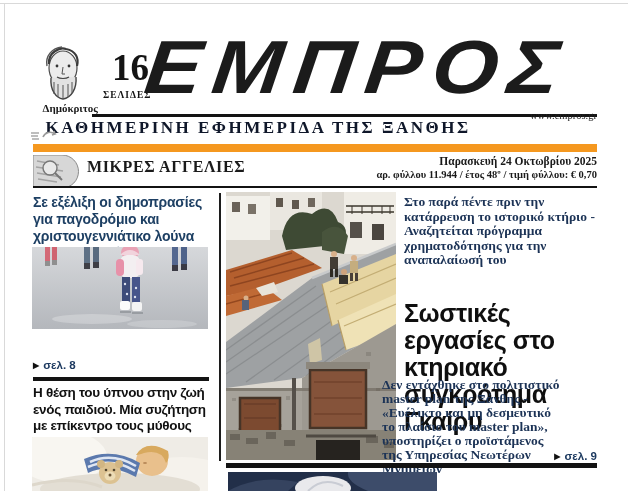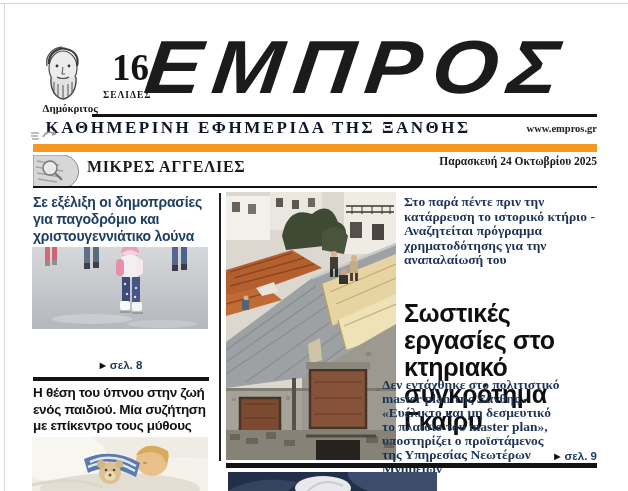--- a/index.html
+++ b/index.html
@@ -15,22 +15,22 @@
     font-family:"Liberation Serif", serif; font-weight:bold; font-size:11px; color:#1a1a1a; }
   .pages-block { position:absolute; left:103px; top:48px; width:46px; text-align:right; }
   .pages-count { font-family:"Liberation Serif", serif; font-weight:bold; font-size:37px; line-height:40px; color:#141414; }
   .pages-label { font-family:"Liberation Serif", serif; font-weight:bold; font-size:9.5px; letter-spacing:1px; color:#141414; margin-top:2px; }
   .paper-title { position:absolute; left:150px; top:30px; font-weight:bold; font-style:italic;
     font-size:80px; line-height:80px; letter-spacing:10px; color:#1b1b1b; white-space:nowrap;
     transform:scaleX(1.06) scaleY(0.94) skewX(-6deg); transform-origin:left top; }
   .masthead-rule { position:absolute; left:92px; top:114px; width:505px; height:2.5px; background:#131313; }
   .paper-subtitle { position:absolute; left:23px; top:118px; width:470px; text-align:center;
     font-family:"Liberation Serif", serif; font-weight:bold; font-size:17px; letter-spacing:2.5px; color:#0f172a; }
-  .website { position:absolute; right:31px; top:123px; font-family:"Liberation Serif", serif;
-    font-weight:bold; font-size:10.5px; color:#222; }
+  .website { position:absolute; right:31px; top:110px; font-family:"Liberation Serif", serif;
+    font-weight:normal; font-size:10.5px; color:#222; }
   .deco-mark { position:absolute; left:30px; top:129px; width:28px; height:13px; }
   .orange-bar { position:absolute; left:33px; top:144px; width:564px; height:8px; }
 
   
   .classifieds-thumb { position:absolute; left:33px; top:155px; width:47px; height:33px; }
   .classifieds-text { position:absolute; left:87px; top:160px; font-family:"Liberation Serif", serif;
     font-weight:bold; font-size:16px; line-height:14.5px; letter-spacing:0.6px; color:#1a1a1a; }
   .issue-info { position:absolute; right:31px; top:154px; text-align:right;
     font-family:"Liberation Serif", serif; font-weight:bold; color:#1a1a1a; }
   .issue-date { font-size:11.5px; line-height:14px; }
@@ -40,21 +40,21 @@
   
   .col-divider { position:absolute; left:219px; top:193px; width:1.5px; height:268px; background:#1c1c1c; }
 
   .hl-navy { position:absolute; left:33px; top:194px; width:178px; font-weight:bold; font-size:14px;
     line-height:17px; letter-spacing:-0.2px; color:#1d3f63; }
   .photo-ice { position:absolute; left:32px; top:247px; width:176px; height:82px; }
   .ice-caption { position:absolute; left:33px; top:334px; width:176px; font-weight:bold;
     font-size:11.5px; line-height:13.5px; color:#222; }
   .pageref { position:absolute; font-weight:bold; font-size:11.5px; color:#1d3a60; }
   .pageref .arrow { color:#111; font-size:8px; margin-right:4px; vertical-align:1px; }
-  .pageref-8 { left:33px; top:359px; width:176px; text-align:center; }
+  .pageref-8 { left:33px; top:359px; width:176px; text-align:left; }
   .thick-rule-left { position:absolute; left:33px; top:377px; width:176px; height:3.5px; background:#131313; }
   .hl-black { position:absolute; left:33px; top:385px; width:178px; font-weight:bold; font-size:13.5px;
     line-height:16.5px; letter-spacing:-0.3px; color:#111; }
   .photo-sleep { position:absolute; left:32px; top:437px; width:176px; height:54px; }
 
   .photo-gehry { position:absolute; left:226px; top:192px; width:170px; height:268px; }
   .bottom-bar { position:absolute; left:226px; top:463px; width:371px; height:4.5px; background:#131313; }
   .photo-teaser { position:absolute; left:228px; top:472px; width:209px; height:19px; }
 
   .kicker { position:absolute; left:404px; top:195px; width:192px; font-family:"Liberation Serif", serif;
@@ -113,20 +113,21 @@
       <path d="M4,6 L26,10 M3,12 L30,16 M4,18 L28,22 M5,24 L24,27" stroke="#a3a3a3" stroke-width="1.4"></path>
       <circle cx="17" cy="13" r="7" fill="#e9e9e9" stroke="#777" stroke-width="1.4"></circle>
       <path d="M22,18 L29,25" stroke="#777" stroke-width="2"></path>
     </svg>
   </div>
   <div class="classifieds-text">
     <div>ΜΙΚΡΕΣ ΑΓΓΕΛΙΕΣ</div>
   </div>
   <div class="issue-info">
     <div class="issue-date">Παρασκευή 24 Οκτωβρίου 2025</div>
+    <div class="issue-details">αρ. φύλλου 11.944 / έτος 48º / τιμή φύλλου: € 0,70</div>
   </div>
   <div class="info-rule"></div>
 
   <div class="col-divider"></div>
 
   <div class="hl-navy">Σε εξέλιξη οι δημοπρασίες για παγοδρόμιο και χριστουγεννιάτικο λούνα παρκ στην πλατεία</div>
 
   <div class="photo-ice">
     <svg width="176" height="82" viewBox="0 0 176 82">
       <defs>

